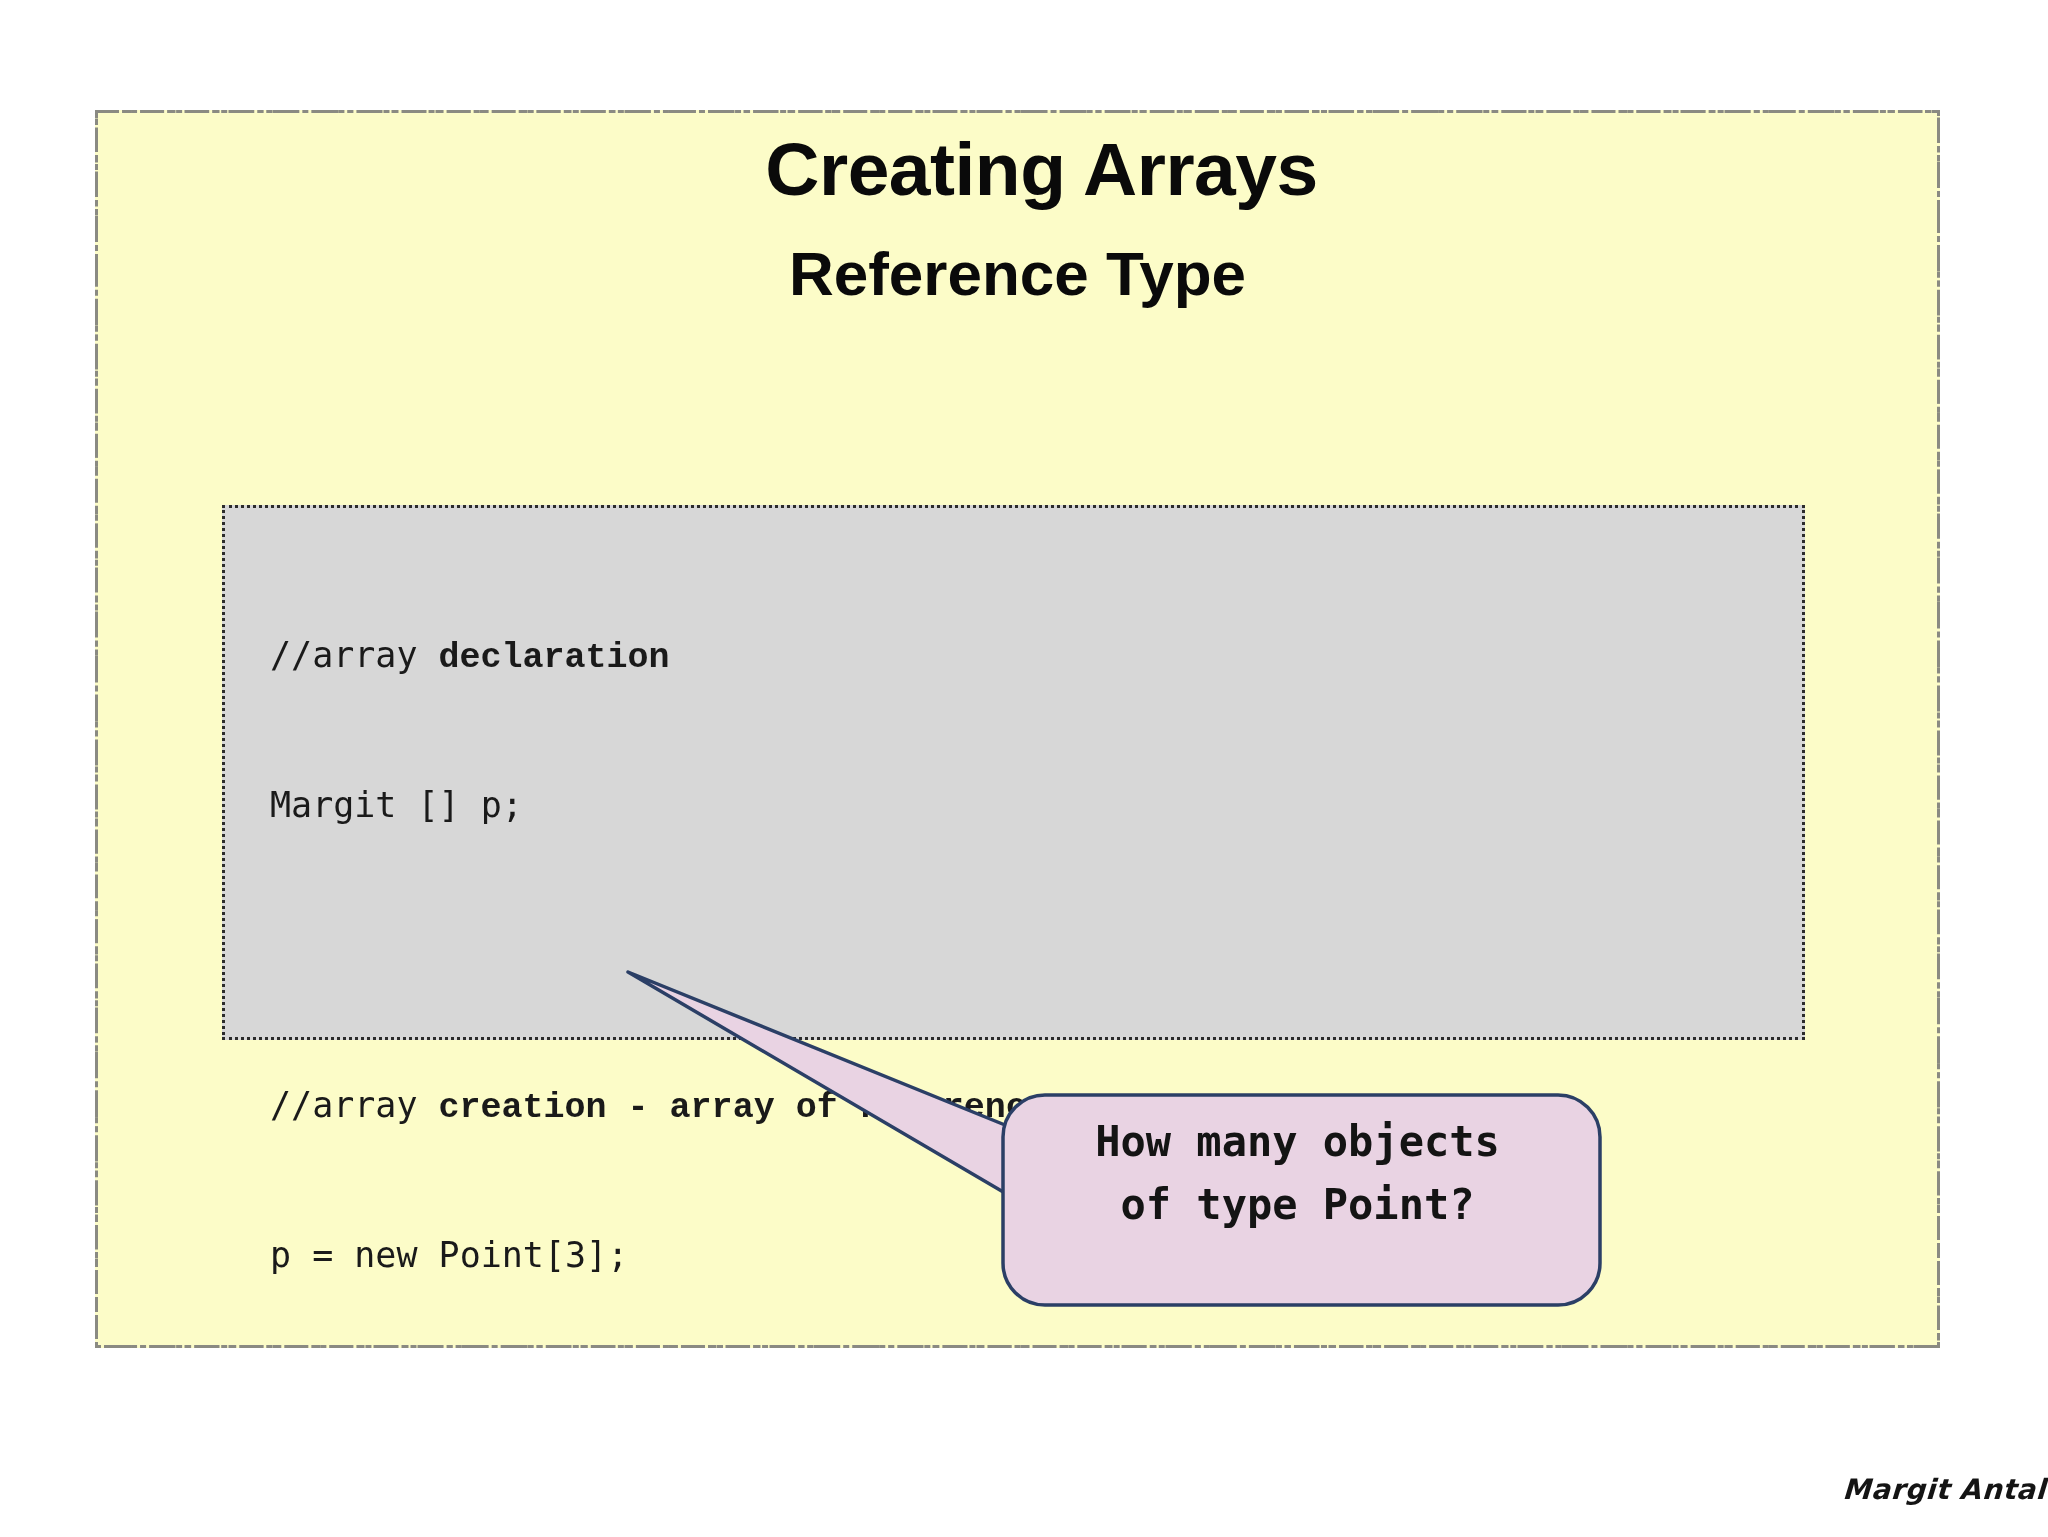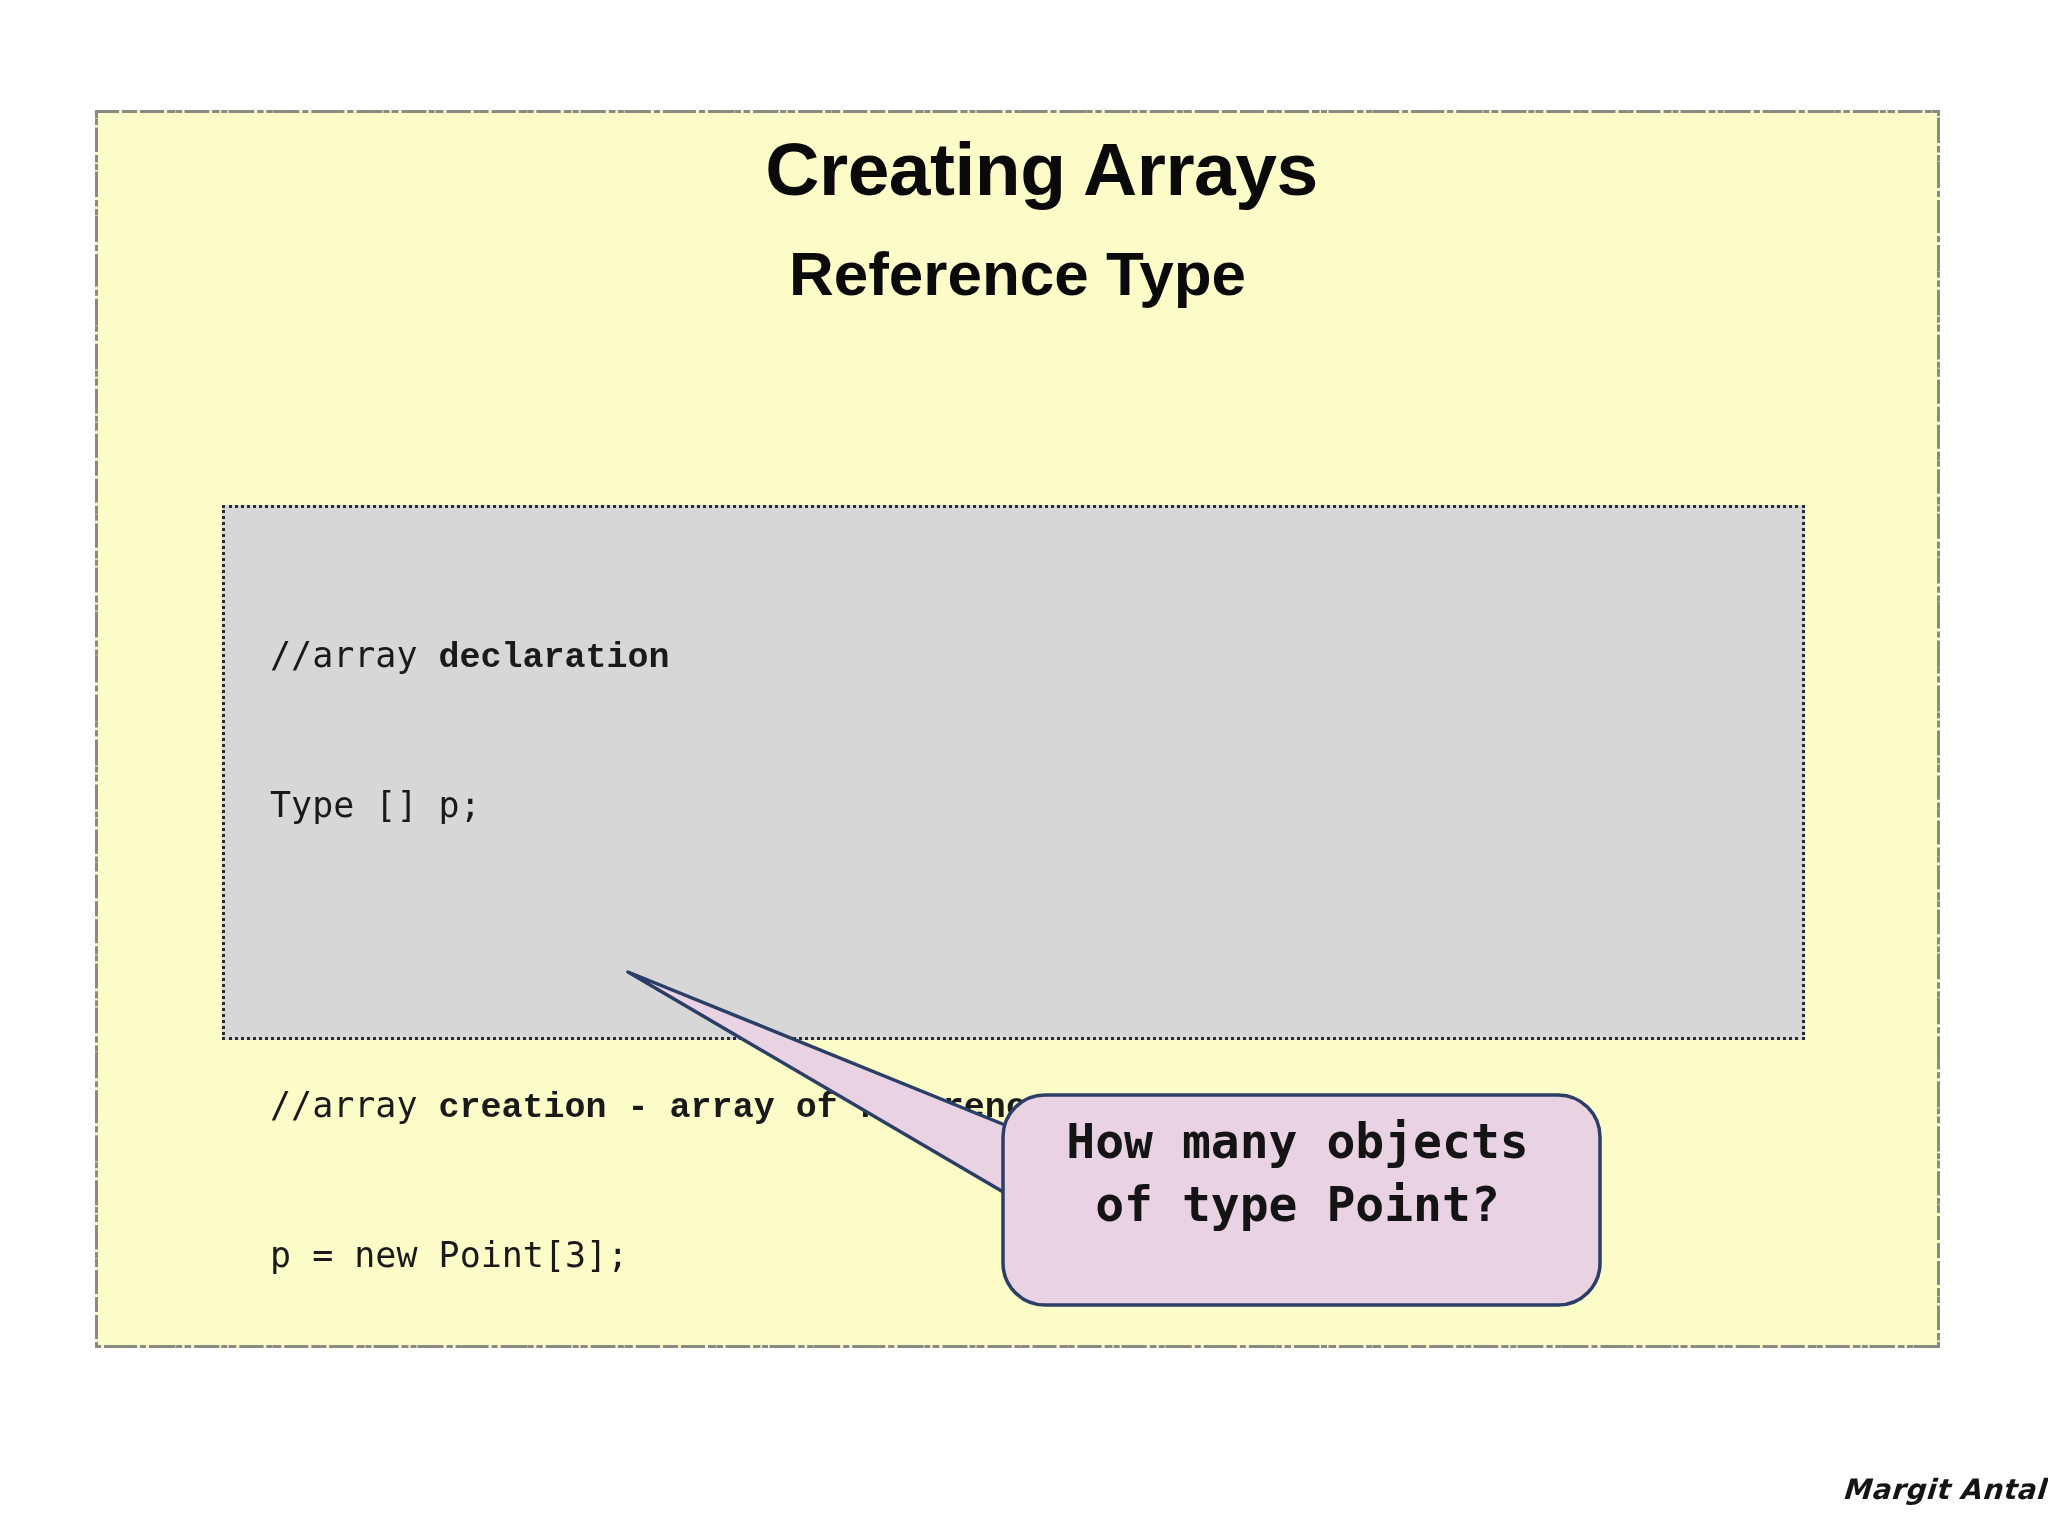--- a/index.html
+++ b/index.html
@@ -97,21 +97,21 @@
     width: 1845px; height: 1238px;
     pointer-events: none;
   }
   #callout-text {
     position: absolute;
     left: 910px;
     top: 1000px;
     width: 585px;
     text-align: center;
     font-family: "DejaVu Sans Mono", "Liberation Mono", monospace;
-    font-size: 48px;
+    font-size: 42px;
     font-weight: bold;
     line-height: 63px;
     color: #141414;
     white-space: pre;
   }
 
   
   #signature {
     position: absolute;
     left: 1845px;
@@ -138,21 +138,21 @@
 
 <div id="slide-inner" style="position:absolute;left:95px;top:110px;width:1845px;height:1238px;">
 
   <div id="title">Creating Arrays</div>
 
   <div id="subtitle">Reference Type</div>
 
   <div id="code-block">
     <div id="code-text">
       <div class="line"><span>//array </span><span class="b">declaration</span></div>
-      <div class="line"><span>Type [] p;</span><span class="b"></span></div>
+      <div class="line"><span>Margit [] p;</span><span class="b"></span></div>
       <div class="line"><span></span><span class="b"></span></div>
       <div class="line"><span>//array </span><span class="b">creation - array of references!!!</span></div>
       <div class="line"><span>p = new Point[3];</span><span class="b"></span></div>
       <div class="line"><span></span><span class="b"></span></div>
       <div class="line"><span></span><span class="b">// Initializing references with objects</span></div>
       
       
       
     </div>
   </div>

